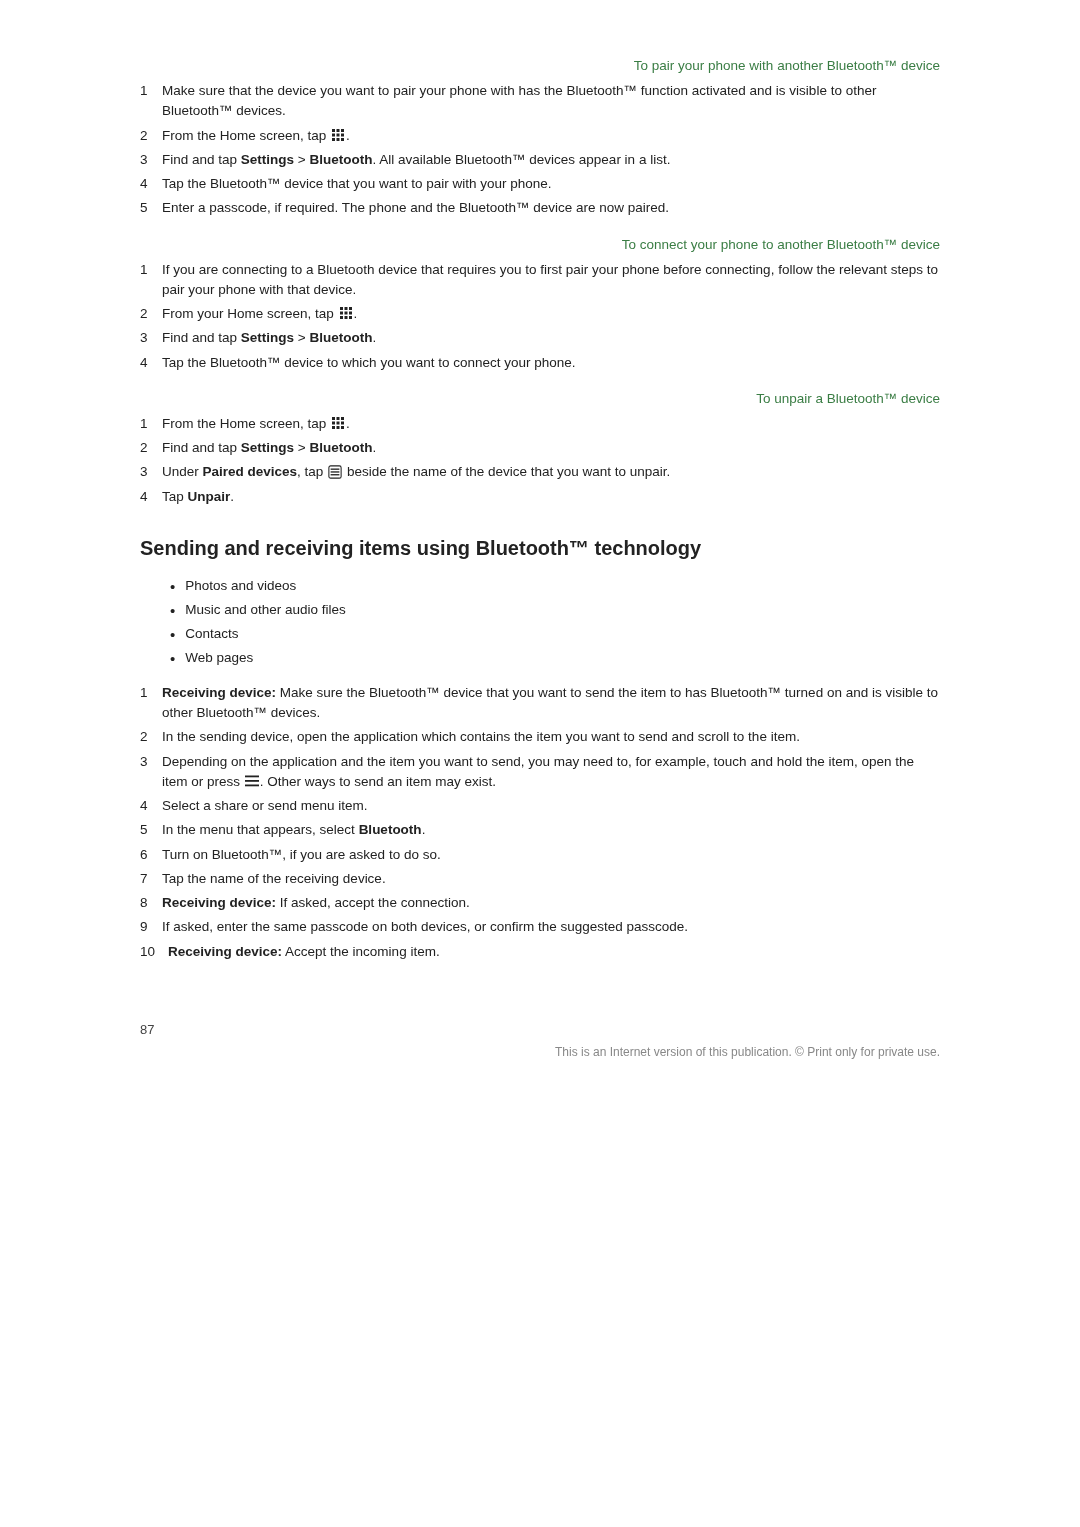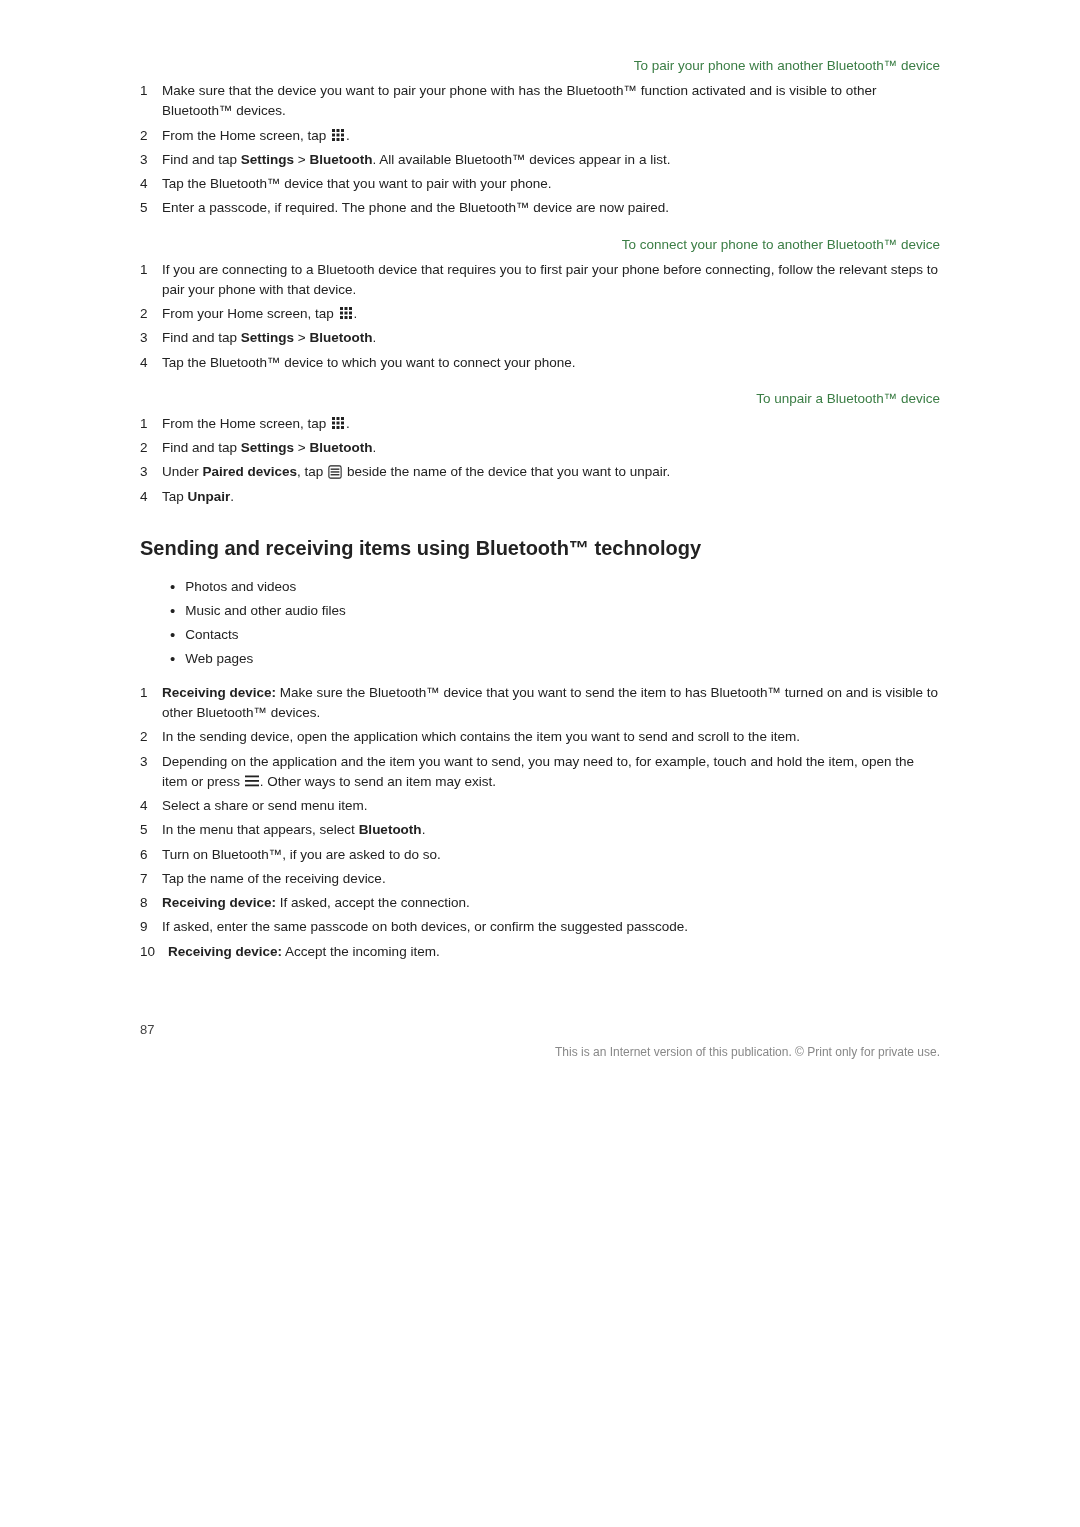--- a/index.html
+++ b/index.html
@@ -65,21 +65,21 @@
       margin: 0 0 14px 18px;
       color: #222;
     }
     .bullet-list {
       list-style: none;
       margin: 0 0 14px 30px;
       padding: 0;
     }
     .bullet-list li {
       display: flex;
-      align-items: flex-end;
+      align-items: center;
       margin-bottom: 3px;
       font-size: 13.5px;
       line-height: 1.5;
     }
     .bullet-list li::before {
       content: "•";
       margin-right: 10px;
       font-size: 15px;
       line-height: 1.4;
     }

